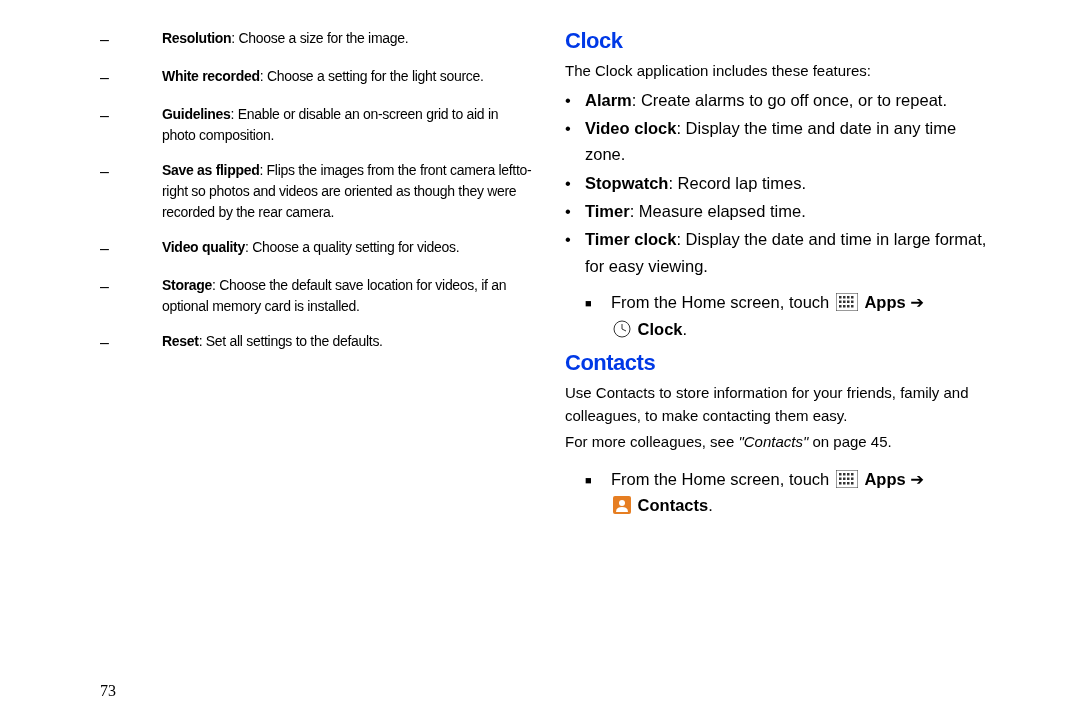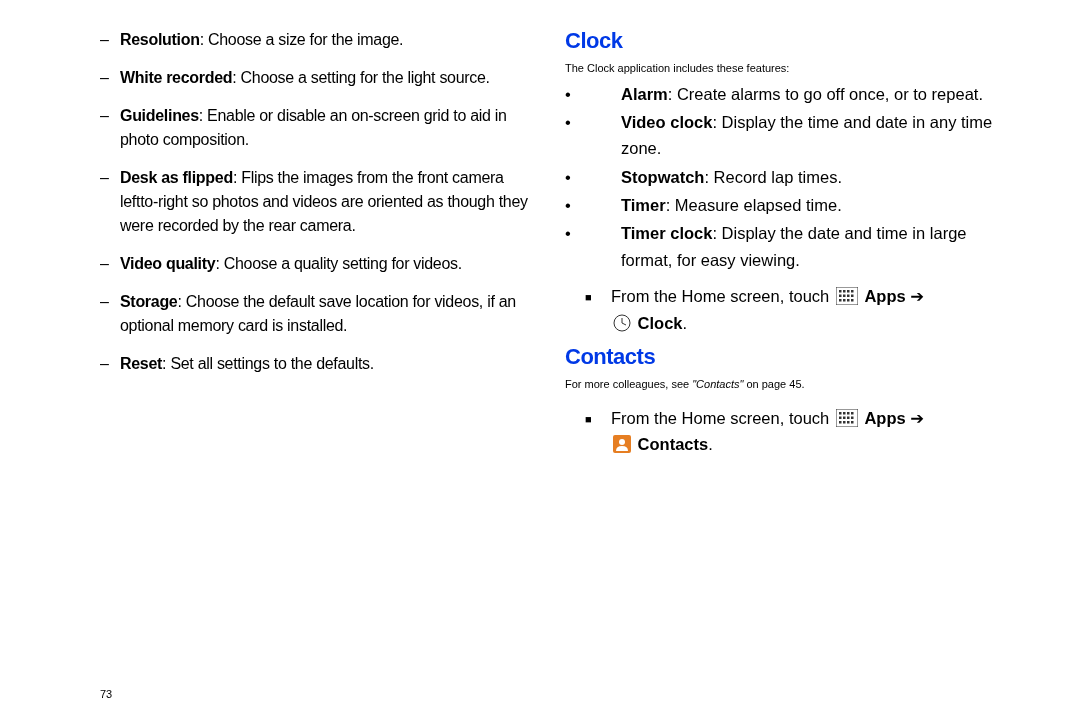--- a/index.html
+++ b/index.html
@@ -37,51 +37,52 @@
   }
   .dash-bullet {
     width: 20px;
     flex-shrink: 0;
     text-align: left;
     font-weight: 400;
     color: #000;
   }
   .dash-content {
     flex: 1;
-    font-size: 16px;
+    font-size: 14px;
     letter-spacing: -0.3px;
+    margin-left: 42px;
   }
   .dash-term { font-weight: 700; }
 
   
   .section-heading {
     font-family: Arial, Helvetica, sans-serif;
     font-weight: 900;
     color: #0039e6;
     font-size: 22px;
     margin: 0 0 6px 0;
     letter-spacing: -0.5px;
   }
   .body-text {
-    font-size: 11px;
+    font-size: 15px;
     line-height: 1.5;
     margin-bottom: 4px;
   }
   .bullet-row {
     display: flex;
     font-size: 16.5px;
     line-height: 1.6;
     margin-bottom: 2px;
   }
   .bullet-dot {
     width: 20px;
     flex-shrink: 0;
     text-align: left;
   }
-  .bullet-content { flex: 1; margin-left: 36px; }
+  .bullet-content { flex: 1; }
   .bullet-term { font-weight: 700; }
 
   .square-row {
     display: flex;
     align-items: flex-start;
     font-size: 16.5px;
     line-height: 1.6;
     margin: 8px 0 8px 20px;
   }
   .square-bullet {
@@ -112,22 +113,23 @@
   .icon-contacts {
     display: inline-block;
     width: 18px;
     height: 18px;
     vertical-align: -3px;
     margin: 0 2px;
   }
 
   .page-number {
     margin-top: auto;
-    font-size: 11px;
+    font-size: 16px;
     padding-left: 0;
+    font-family: Liberation Serif, serif;
   }
 </style>
 </head>
 <body>
 
 <div class="page">
 
   <div class="col left-col">
 
     <div class="dash-row">
@@ -147,21 +149,21 @@
     <div class="dash-row">
       <div class="dash-bullet">–</div>
       <div class="dash-content">
         <span class="dash-term">Guidelines</span><span>: Enable or disable an on-screen grid to aid in photo composition.</span>
       </div>
     </div>
 
     <div class="dash-row">
       <div class="dash-bullet">–</div>
       <div class="dash-content">
-        <span class="dash-term">Desk as flipped</span><span>: Flips the images from the front camera leftto-right so photos and videos are oriented as though they were recorded by the rear camera.</span>
+        <span class="dash-term">Save as flipped</span><span>: Flips the images from the front camera leftto-right so photos and videos are oriented as though they were recorded by the rear camera.</span>
       </div>
     </div>
 
     <div class="dash-row">
       <div class="dash-bullet">–</div>
       <div class="dash-content">
         <span class="dash-term">Video quality</span><span>: Choose a quality setting for videos.</span>
       </div>
     </div>
 
@@ -249,20 +251,21 @@
             <circle cx="9" cy="9" r="8" fill="#fff" stroke="#333" stroke-width="1"></circle>
             <line x1="9" y1="9" x2="9" y2="4" stroke="#333" stroke-width="1"></line>
             <line x1="9" y1="9" x2="13" y2="11" stroke="#333" stroke-width="1"></line>
           </svg>
         </span>
         <b>Clock</b><span>.</span>
       </div>
     </div>
 
     <div class="section-heading">Contacts</div>
+    <div class="body-text">Use Contacts to store information for your friends, family and colleagues, to make contacting them easy.</div>
     <div class="body-text">
       <span>For more colleagues, see </span><span class="italic">"Contacts"</span><span> on page 45.</span>
     </div>
 
     <div class="square-row">
       <div class="square-bullet">■</div>
       <div class="square-content">
         <span>From the Home screen, touch </span>
         <span class="icon-apps">
           <svg viewBox="0 0 22 18" width="22" height="18">

